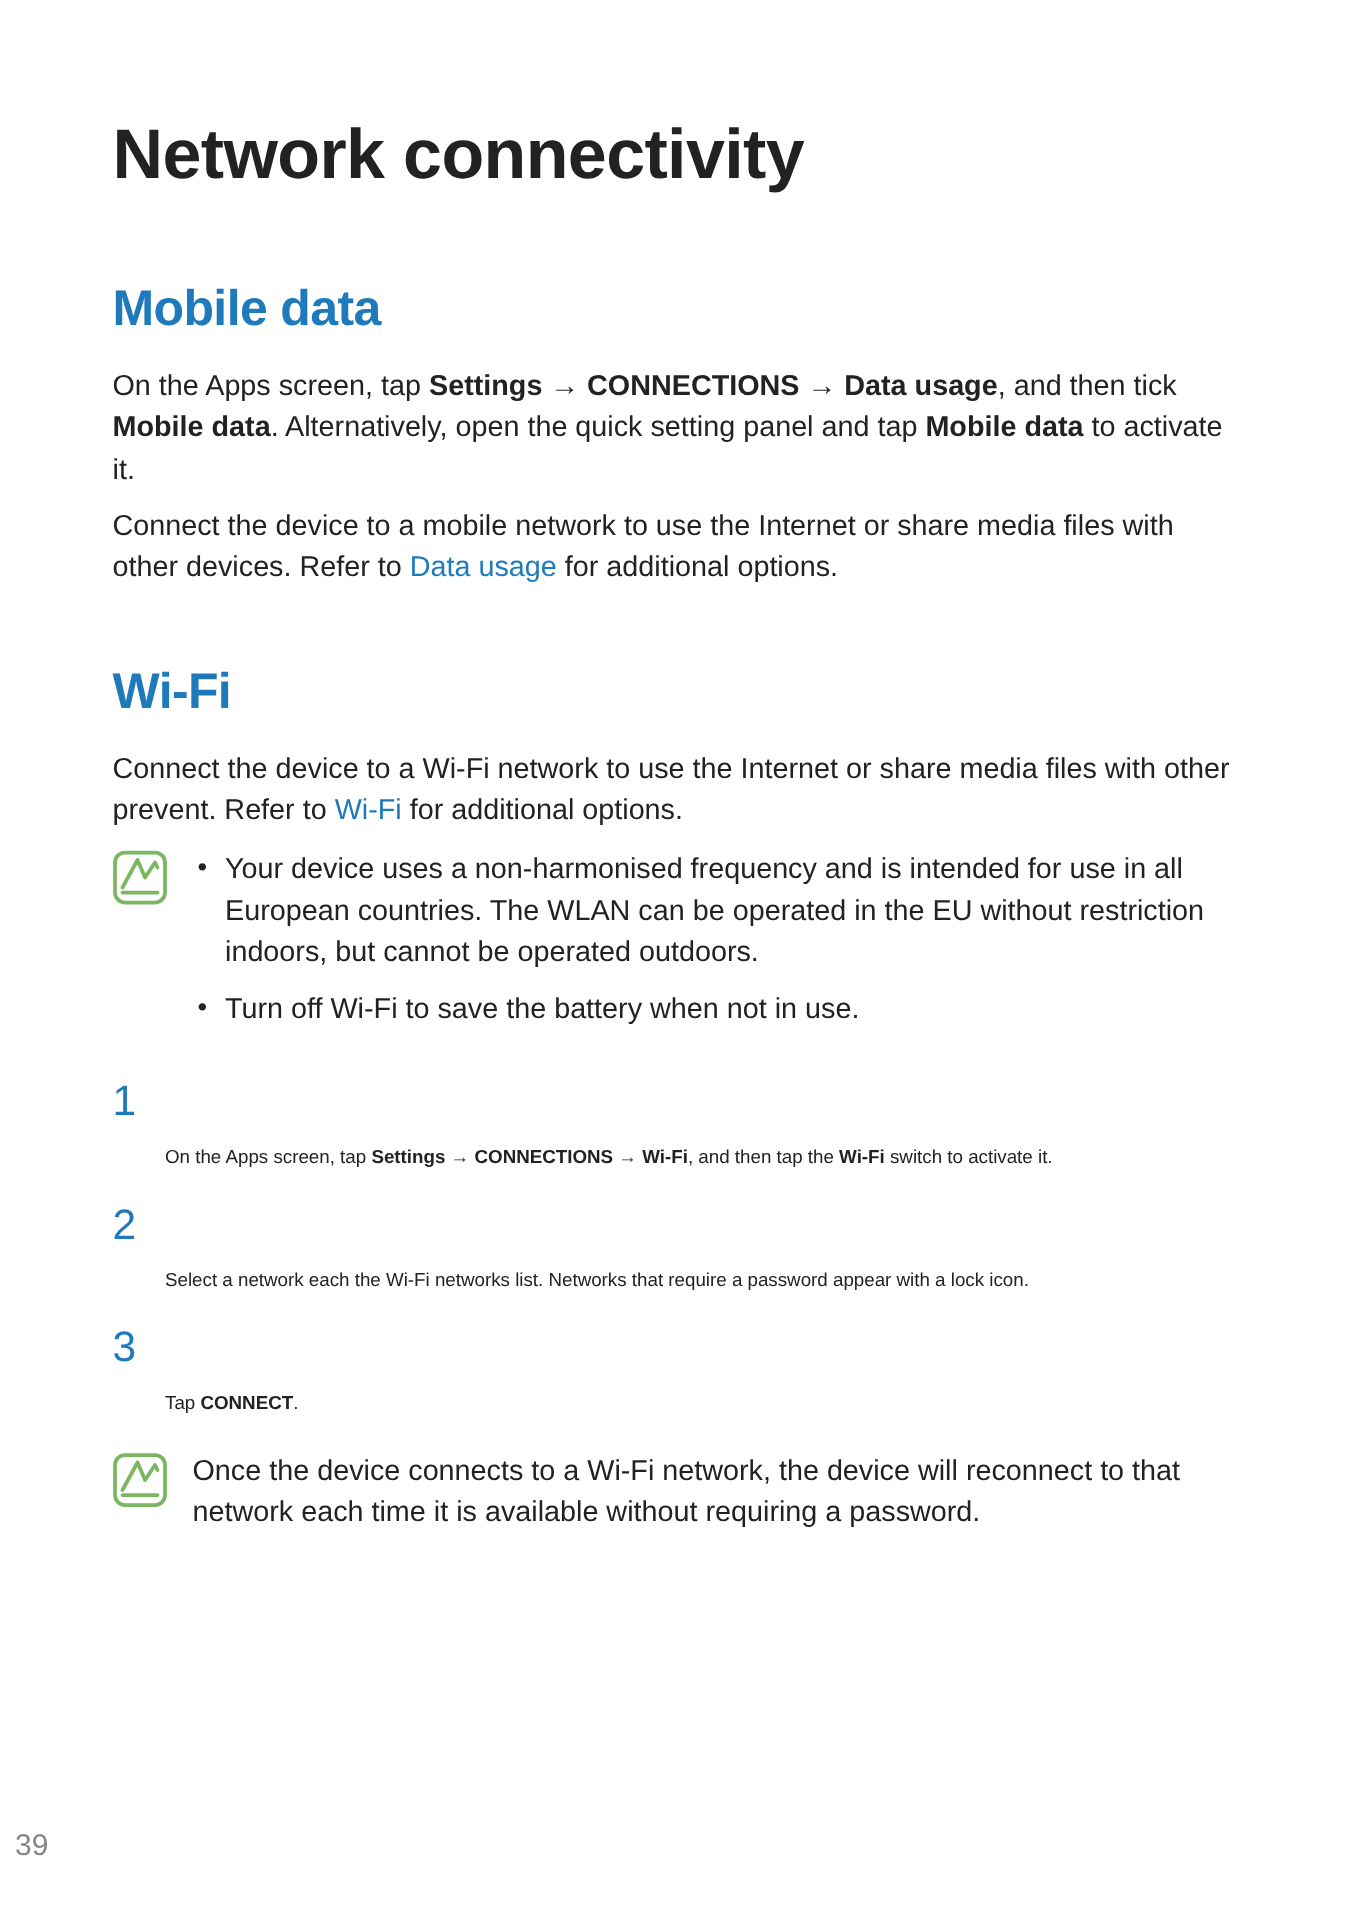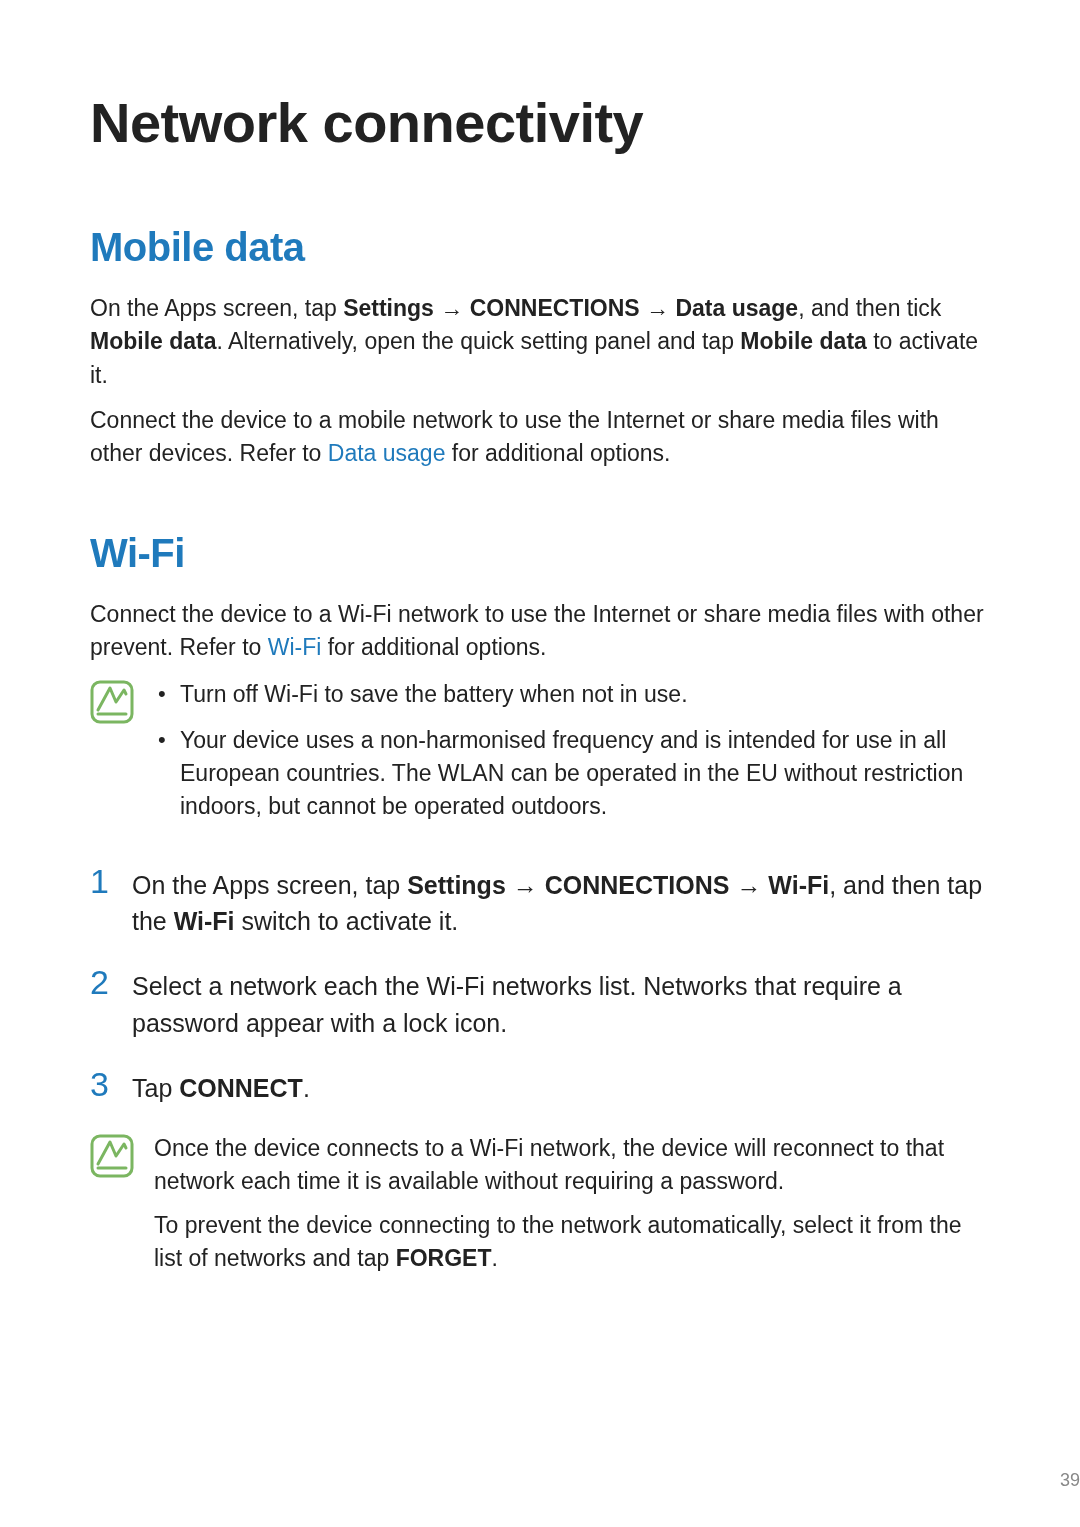--- a/index.html
+++ b/index.html
@@ -84,31 +84,32 @@
   .step-num {
     font-size: 34px;
     font-weight: 400;
     color: #1f7abc;
     line-height: 1;
     width: 24px;
     flex: 0 0 24px;
     text-align: left;
   }
   .step-text {
-    font-size: 25px;
+    font-size: 15px;
     line-height: 1.45;
     flex: 1;
     padding-top: 3px;
+    margin-top: 48px;
   }
   .page-num {
     position: absolute;
     bottom: 36px;
     left: 12px; right: 0;
-    text-align: right;
-    font-size: 18px;
+    text-align: left;
+    font-size: 24px;
     color: #888;
   }
 </style>
 </head>
 <body>
 
 <div class="page">
 
   <h1 class="title">Network connectivity</h1>
 
@@ -131,22 +132,22 @@
     <div class="note-row">
       <div class="note-icon">
         <svg viewBox="0 0 44 44" width="44" height="44">
           <rect x="2" y="2" width="40" height="40" rx="8" ry="8" fill="none" stroke="#7bb661" stroke-width="3"></rect>
           <path d="M8 30 L20 8 L26 22 L34 10 L36 14" fill="none" stroke="#7bb661" stroke-width="3" stroke-linejoin="round" stroke-linecap="round"></path>
           <path d="M8 34 L36 34" stroke="#7bb661" stroke-width="3" stroke-linecap="round"></path>
         </svg>
       </div>
       <div class="note-content">
         <ul>
+          <li>Your device uses a non-harmonised frequency and is intended for use in all European countries. The WLAN can be operated in the EU without restriction indoors, but cannot be operated outdoors.</li>
           <li>Turn off Wi-Fi to save the battery when not in use.</li>
-          <li>Your device uses a non-harmonised frequency and is intended for use in all European countries. The WLAN can be operated in the EU without restriction indoors, but cannot be operated outdoors.</li>
         </ul>
       </div>
     </div>
 
     <div class="steps">
       <div class="step">
         <div class="step-num">1</div>
         <div class="step-text">
           <span>On the Apps screen, tap </span><span class="bold">Settings</span><span> → </span><span class="bold">CONNECTIONS</span><span> → </span><span class="bold">Wi-Fi</span><span>, and then tap the </span><span class="bold">Wi-Fi</span><span> switch to activate it.</span>
         </div>
@@ -168,22 +169,19 @@
     <div class="note-row">
       <div class="note-icon">
         <svg viewBox="0 0 44 44" width="44" height="44">
           <rect x="2" y="2" width="40" height="40" rx="8" ry="8" fill="none" stroke="#7bb661" stroke-width="3"></rect>
           <path d="M8 30 L20 8 L26 22 L34 10 L36 14" fill="none" stroke="#7bb661" stroke-width="3" stroke-linejoin="round" stroke-linecap="round"></path>
           <path d="M8 34 L36 34" stroke="#7bb661" stroke-width="3" stroke-linecap="round"></path>
         </svg>
       </div>
       <div class="note-content">
         <p class="note-para">Once the device connects to a Wi-Fi network, the device will reconnect to that network each time it is available without requiring a password.</p>
-        <p class="note-para">
-          <span>To prevent the device connecting to the network automatically, select it from the list of networks and tap </span><span class="bold">FORGET</span><span>.</span>
-        </p>
       </div>
     </div>
 
   </div>
 
   <div class="page-num">39</div>
 </div>
 
 </body></html>

